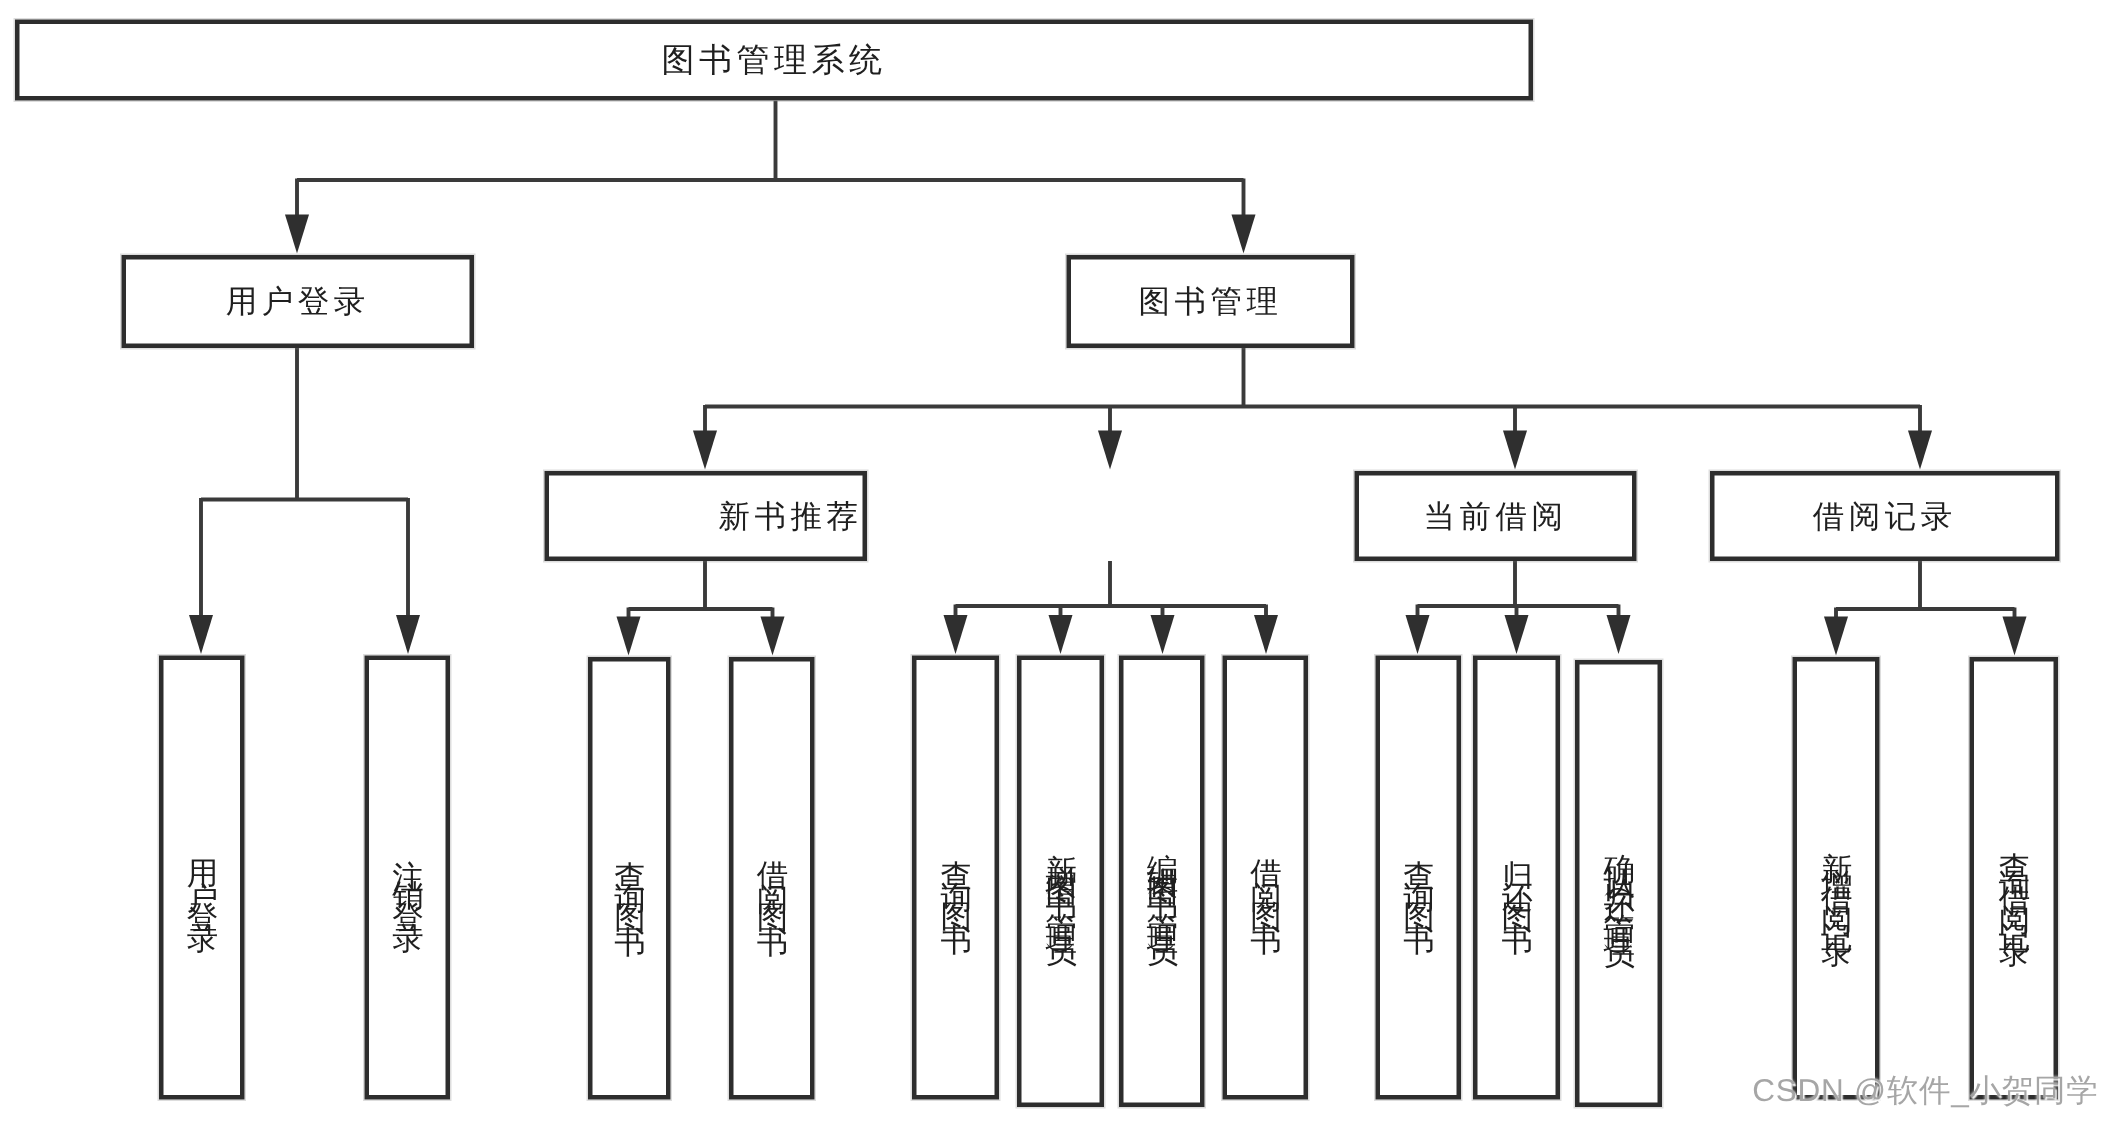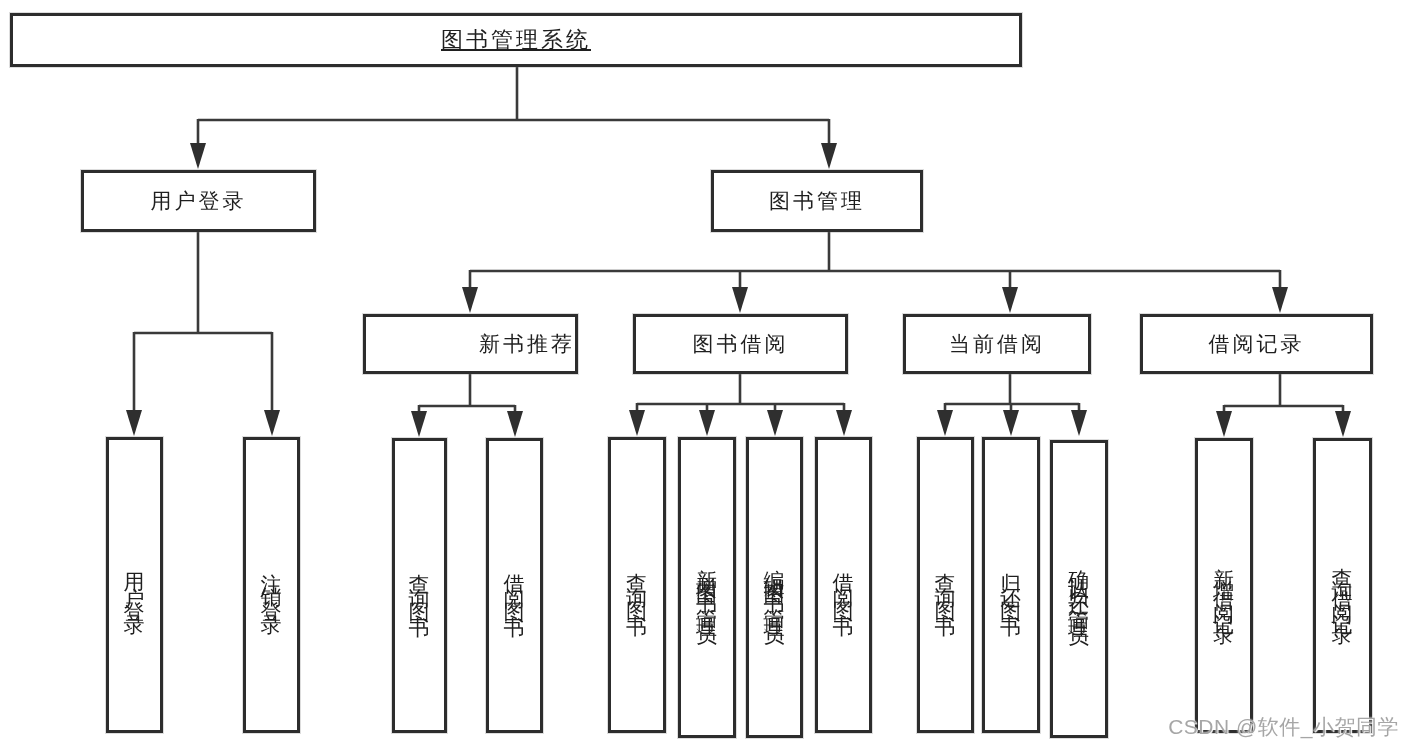--- a/index.html
+++ b/index.html
@@ -94,43 +94,40 @@
       <polygon points="767,410 783,410 775,436"></polygon>
       <polygon points="836,410 852,410 844,436"></polygon>
       <polygon points="937,410 953,410 945,436"></polygon>
       <polygon points="1003,410 1019,410 1011,436"></polygon>
       <polygon points="1071,410 1087,410 1079,436"></polygon>
       <polygon points="1216,411 1232,411 1224,437"></polygon>
       <polygon points="1335,411 1351,411 1343,437"></polygon>
     </g>
   </svg>
 
-  <div class="node hnode root" style="left:10px;top:13px;width:1012px;height:54px;text-decoration:underline;">
+  <div class="node hnode root" style="left:10px;top:13px;width:1012px;height:54px;">
     <span>图书管理系统</span>
   </div>
 
   <div class="node hnode" style="left:81px;top:170px;width:235px;height:62px;">
     <span>用户登录</span>
   </div>
-  <div class="node hnode" style="left:711px;top:170px;width:212px;height:62px;">
+  <div class="node hnode" style="left:711px;top:170px;width:192px;height:62px;">
     <span>图书管理</span>
   </div>
 
   <div class="node vnode" style="left:106px;top:437px;width:57px;height:296px;">
     <span class="vtext ls-wide">用户登录</span>
   </div>
   <div class="node vnode" style="left:243px;top:437px;width:57px;height:296px;">
     <span class="vtext ls-wide">注销登录</span>
   </div>
 
   <div class="node hnode" style="left:363px;top:314px;width:215px;height:60px;justify-content:flex-end;">
     <span>新书推荐</span>
-  </div>
-  <div class="node hnode" style="left:633px;top:314px;width:215px;height:60px;">
-    <span>图书借阅</span>
   </div>
   <div class="node hnode" style="left:903px;top:314px;width:188px;height:60px;">
     <span>当前借阅</span>
   </div>
   <div class="node hnode" style="left:1140px;top:314px;width:233px;height:60px;">
     <span>借阅记录</span>
   </div>
 
   <div class="node vnode" style="left:392px;top:438px;width:55px;height:295px;">
     <span class="vtext ls-wide">查询图书</span>

